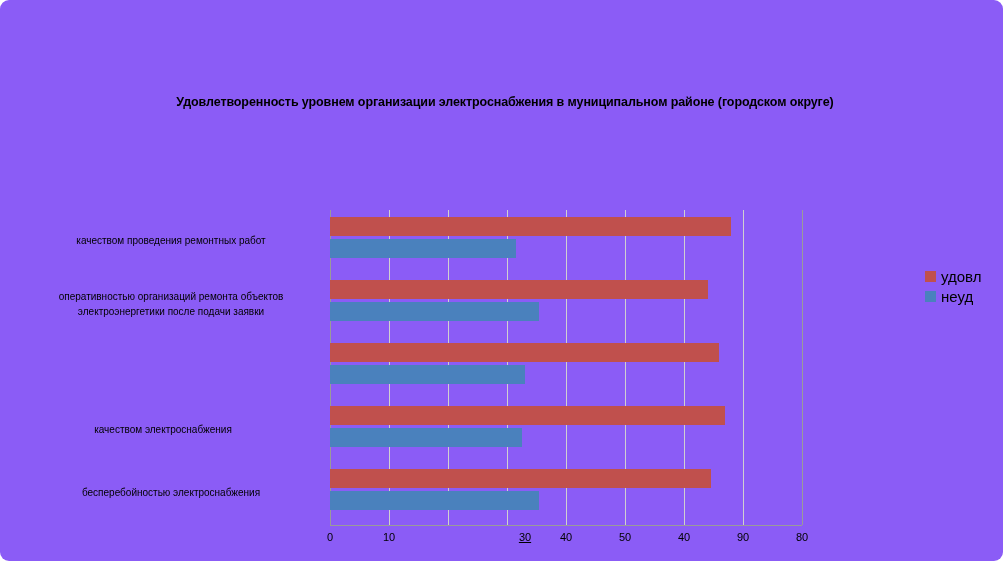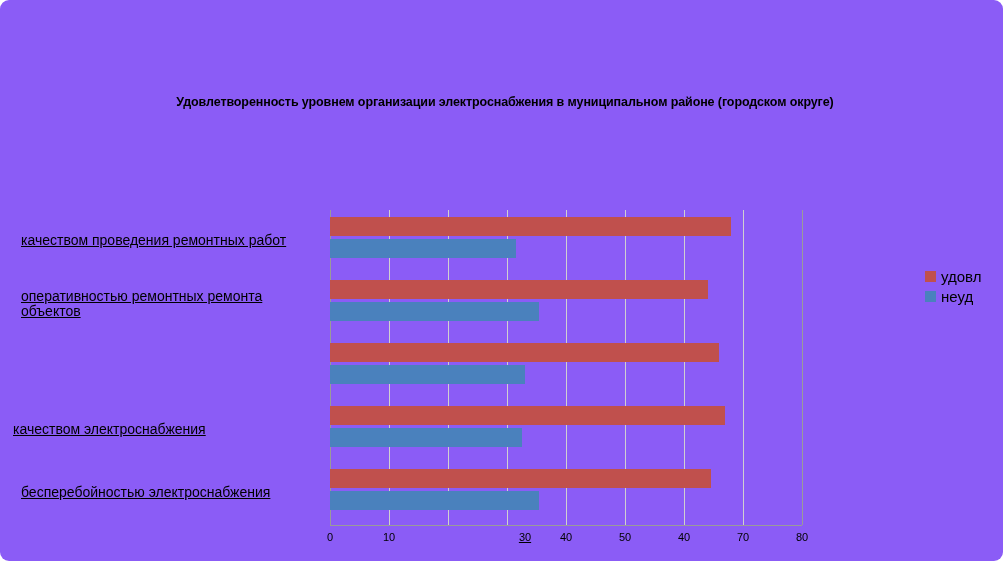--- a/index.html
+++ b/index.html
@@ -75,26 +75,25 @@
   }
   .bar {
     position: absolute;
     height: 19px;
   }
   .bar.s0 { background: #c0504d; top: 7px; }
   .bar.s1 { background: #4a81bd; top: 29px; }
   .cat-label {
     position: absolute;
     right: 682px; 
-    font-size: 14px;
+    font-size: 10px;
     color: #000000;
-    text-align: left;
+    text-align: center;
     width: 300px;
     line-height: 15px;
-    text-decoration: underline;
   }
   
   #legend {
     position: absolute;
     left: 925px;
     top: 266px;
     font-size: 15px;
     color: #000000;
   }
   .legend-row {
@@ -131,21 +130,21 @@
     </div>
   <div class="xaxis"></div>
   <div id="ticks-layer">
       <div class="tick-label" style="left: 330px;">0</div>
       <div class="tick-label" style="left: 389px;">10</div>
       <div class="tick-label" style="left: 448px; margin-top: 28px;">20</div>
       <div class="tick-label" style="left: 525px; text-decoration: underline;">30</div>
       <div class="tick-label" style="left: 566px;">40</div>
       <div class="tick-label" style="left: 625px;">50</div>
       <div class="tick-label" style="left: 684px;">40</div>
-      <div class="tick-label" style="left: 743px;">70</div>
+      <div class="tick-label" style="left: 743px;">90</div>
       <div class="tick-label" style="left: 802px;">80</div>
     </div>
   <div id="bars-layer">
       <div class="cat-group" style="top: 210px; height: 63px;">
         <div class="bar s0" style="left: 330px; width: 401.2px; background: rgb(192, 80, 77);"></div>
         <div class="bar s1" style="left: 330px; width: 185.85px; background: rgb(74, 129, 189);"></div>
       </div>
       <div class="cat-group" style="top: 273px; height: 63px;">
         <div class="bar s0" style="left: 330px; width: 377.6px; background: rgb(192, 80, 77);"></div>
         <div class="bar s1" style="left: 330px; width: 209.45px; background: rgb(74, 129, 189);"></div>
@@ -161,21 +160,22 @@
       <div class="cat-group" style="top: 462px; height: 63px;">
         <div class="bar s0" style="left: 330px; width: 380.55px; background: rgb(192, 80, 77);"></div>
         <div class="bar s1" style="left: 330px; width: 209.45px; background: rgb(74, 129, 189);"></div>
       </div>
     </div>
   <div id="catlabels-layer">
       <div class="cat-label" style="top: 233px; left: 21px;">
         <div>качеством проведения ремонтных работ</div>
       </div>
       <div class="cat-label" style="top: 288.5px; left: 21px;">
-        <div>оперативностью ремонтных ремонта объектов</div>
+        <div>оперативностью организаций ремонта объектов</div>
+        <div>электроэнергетики после подачи заявки</div>
       </div>
       <div class="cat-label" style="top: 351.5px; left: 21px;">
       </div>
       <div class="cat-label" style="top: 422px; left: 13px;">
         <div>качеством электроснабжения</div>
       </div>
       <div class="cat-label" style="top: 485px; left: 21px;">
         <div>бесперебойностью электроснабжения</div>
       </div>
     </div>

